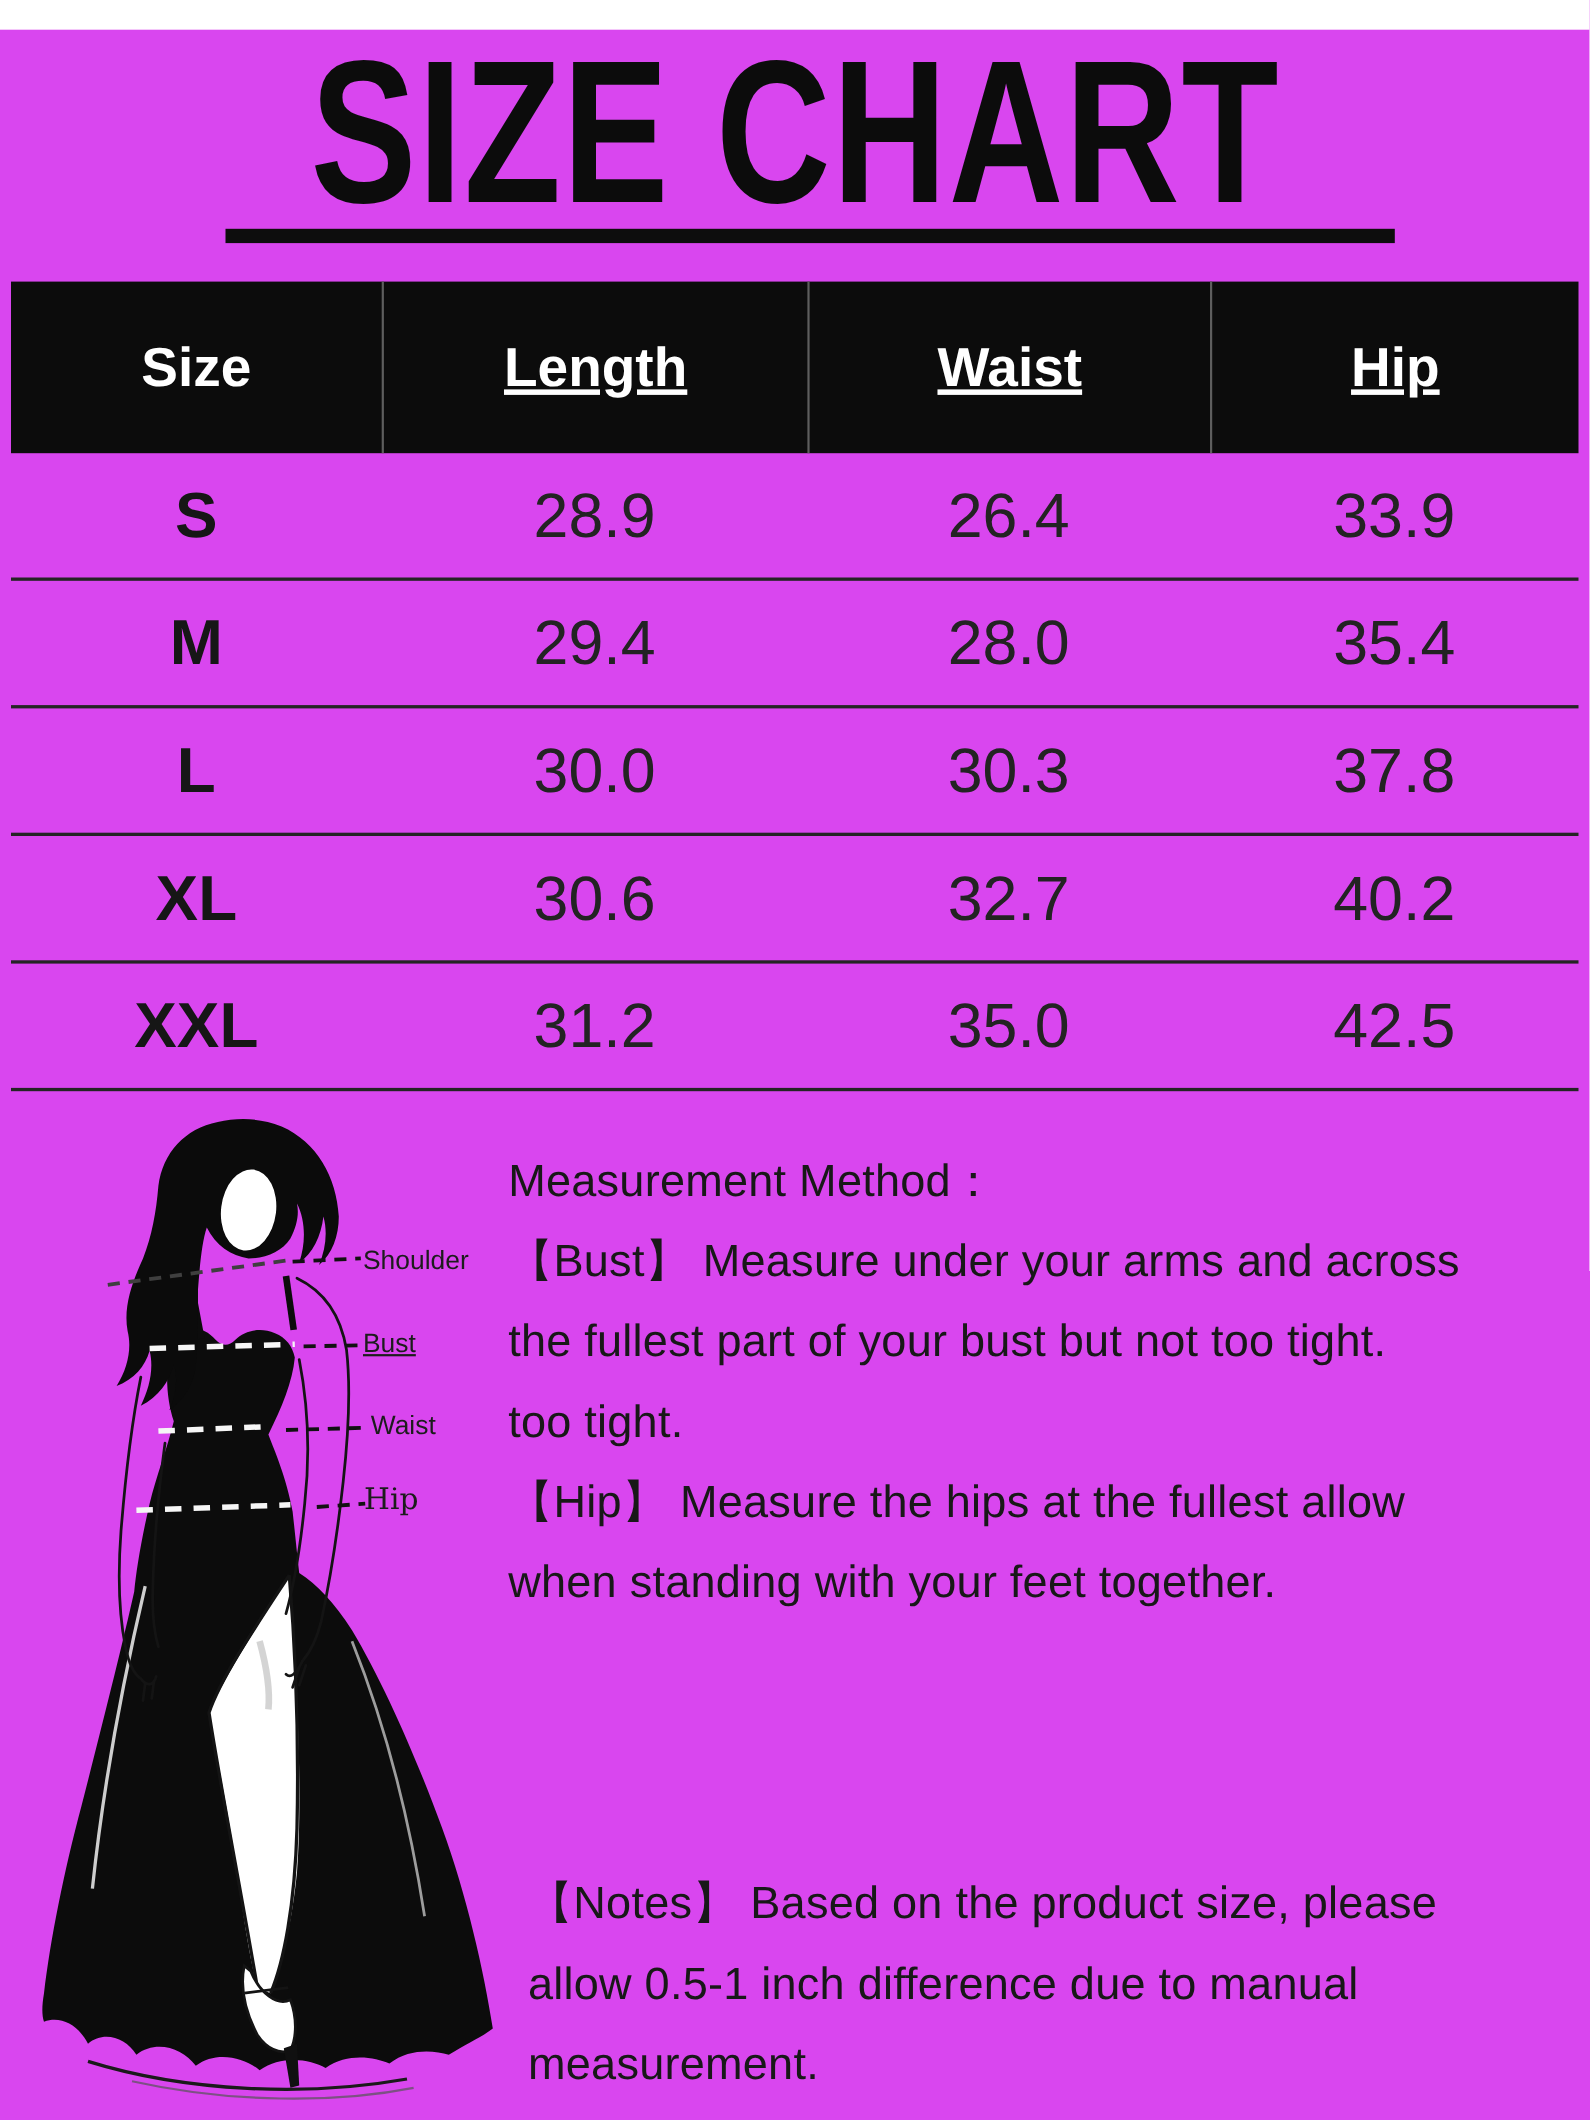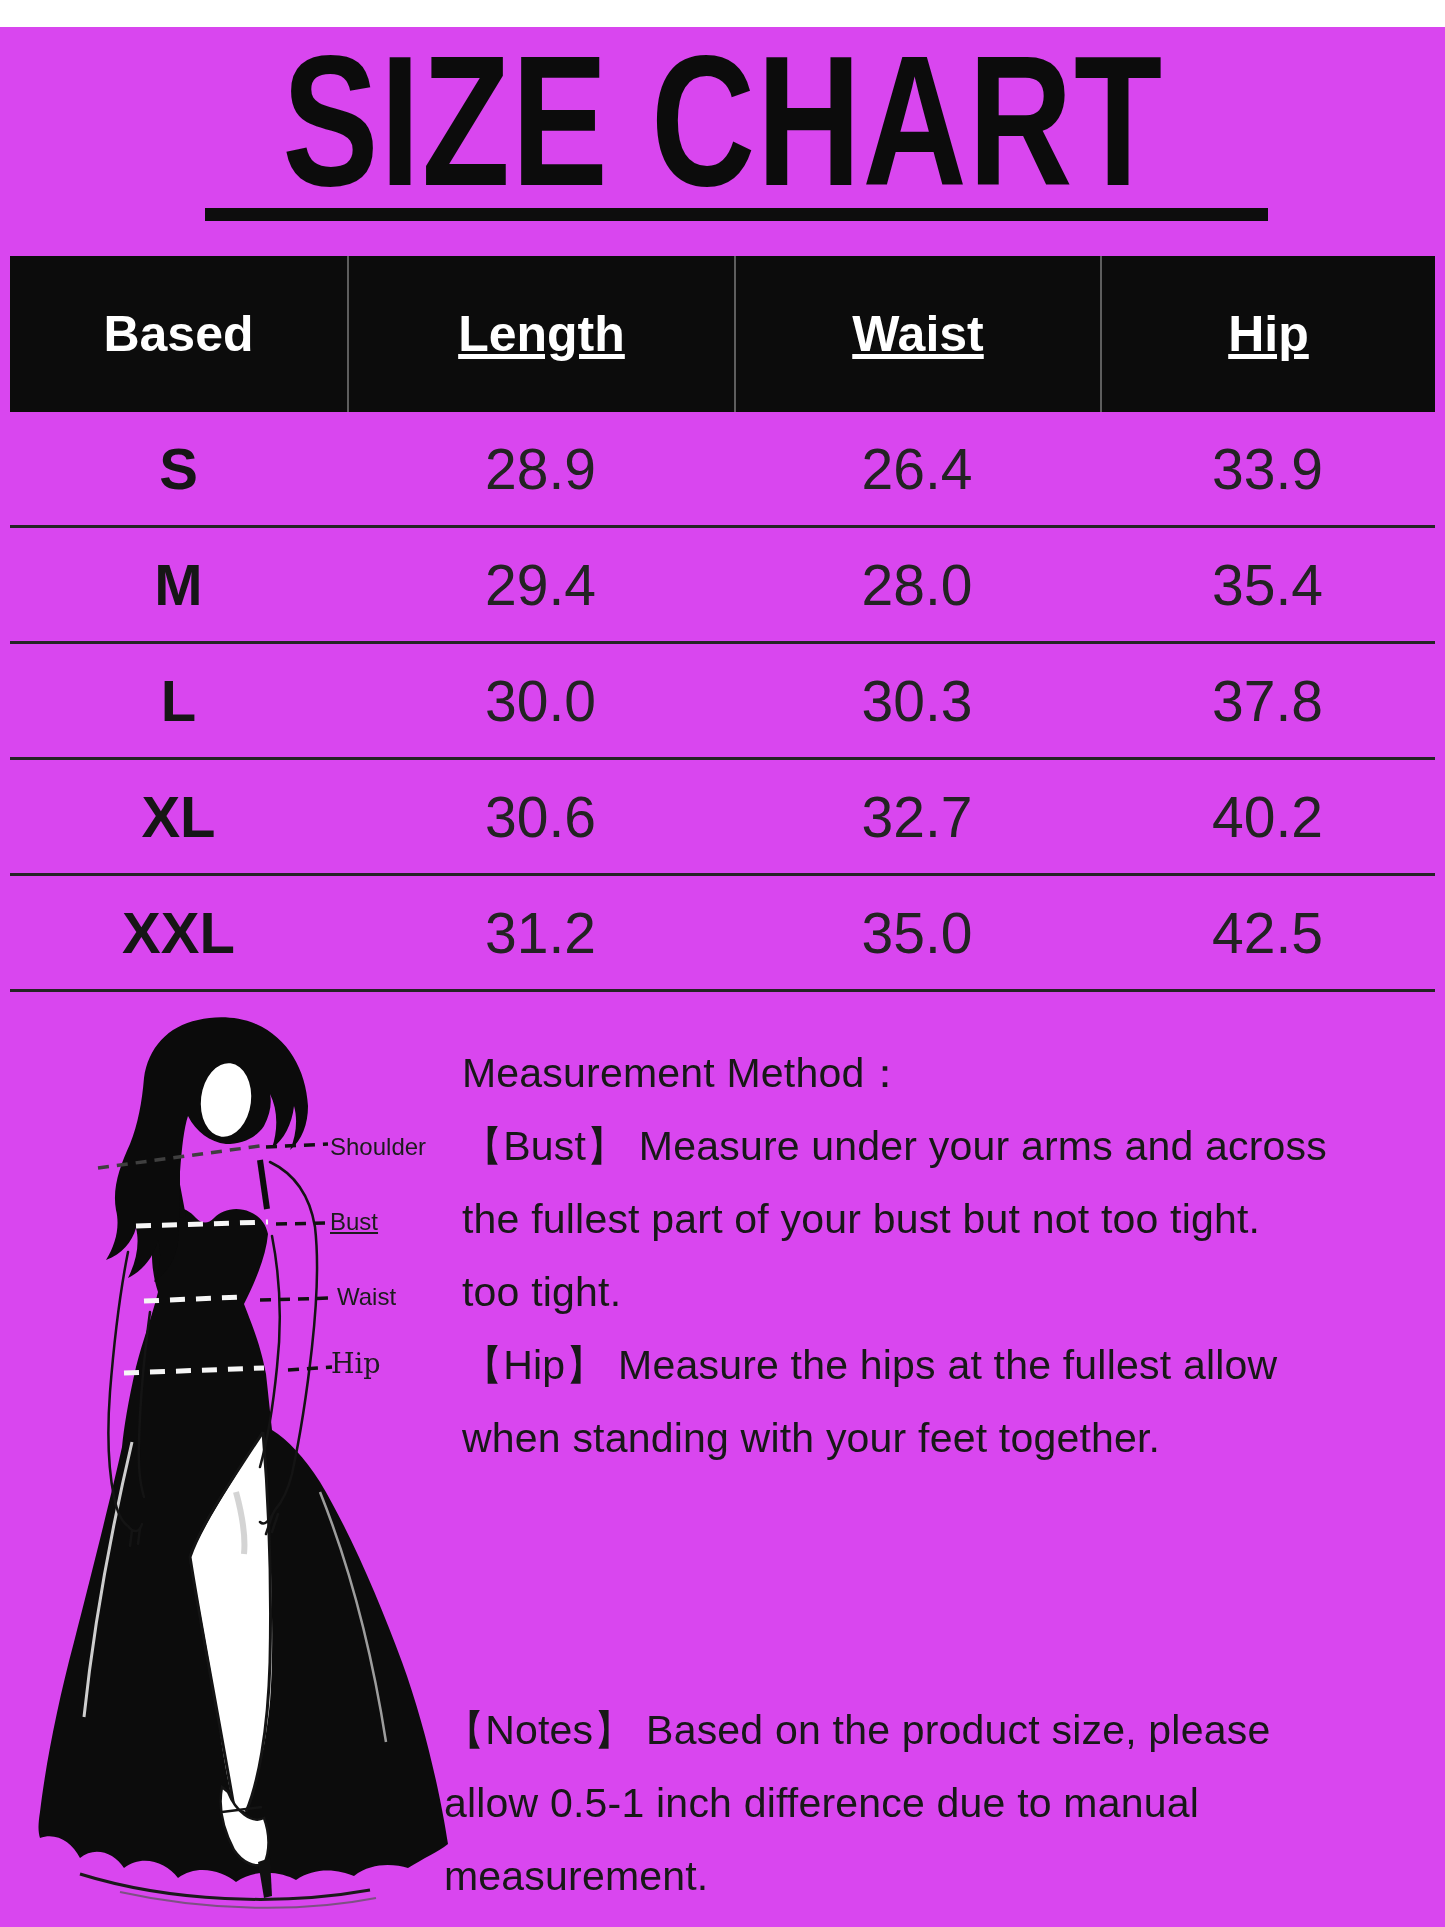--- a/index.html
+++ b/index.html
@@ -35,38 +35,38 @@
   .trow .size{font-weight:700; font-size:58px; color:#161616;}
   
   .figure-svg{position:absolute; left:20px; top:985px; width:450px; height:942px;}
   .fig-label{position:absolute; font-size:24px; line-height:32px; color:#1c1c1c; white-space:nowrap;}
   .lbl-shoulder{left:330px; top:1104px;}
   .lbl-bust{left:330px; top:1179px;text-decoration:underline;}
   .lbl-waist{left:337px; top:1254px;}
   .lbl-hip{left:331px; top:1321px; font-family:"DejaVu Serif","Liberation Serif",serif; font-size:27px;}
   
   .measure-block{position:absolute; left:462px; top:1010px;}
-  .notes-block{position:absolute; left:444px; top:1667px;}
+  .notes-block{position:absolute; left:480px; top:1667px;}
   .tline{
     height:73px; line-height:73px; font-size:41px; letter-spacing:0.2px;
     color:#181818; white-space:nowrap;
   }
 </style>
 </head>
 <body>
 
 <div class="page">
 
   <div class="title-wrap">
     <span class="title">SIZE CHART</span>
   </div>
   <div class="title-underline"></div>
 
   <div class="thead cols">
-    <div class="cell">Based</div>
+    <div class="cell">Size</div>
     <div class="cell">Length</div>
     <div class="cell">Waist</div>
     <div class="cell">Hip</div>
   </div>
 
   <div class="tbody">
     <div class="trow cols">
       <div class="cell size">S</div>
       <div class="cell">28.9</div>
       <div class="cell">26.4</div>

